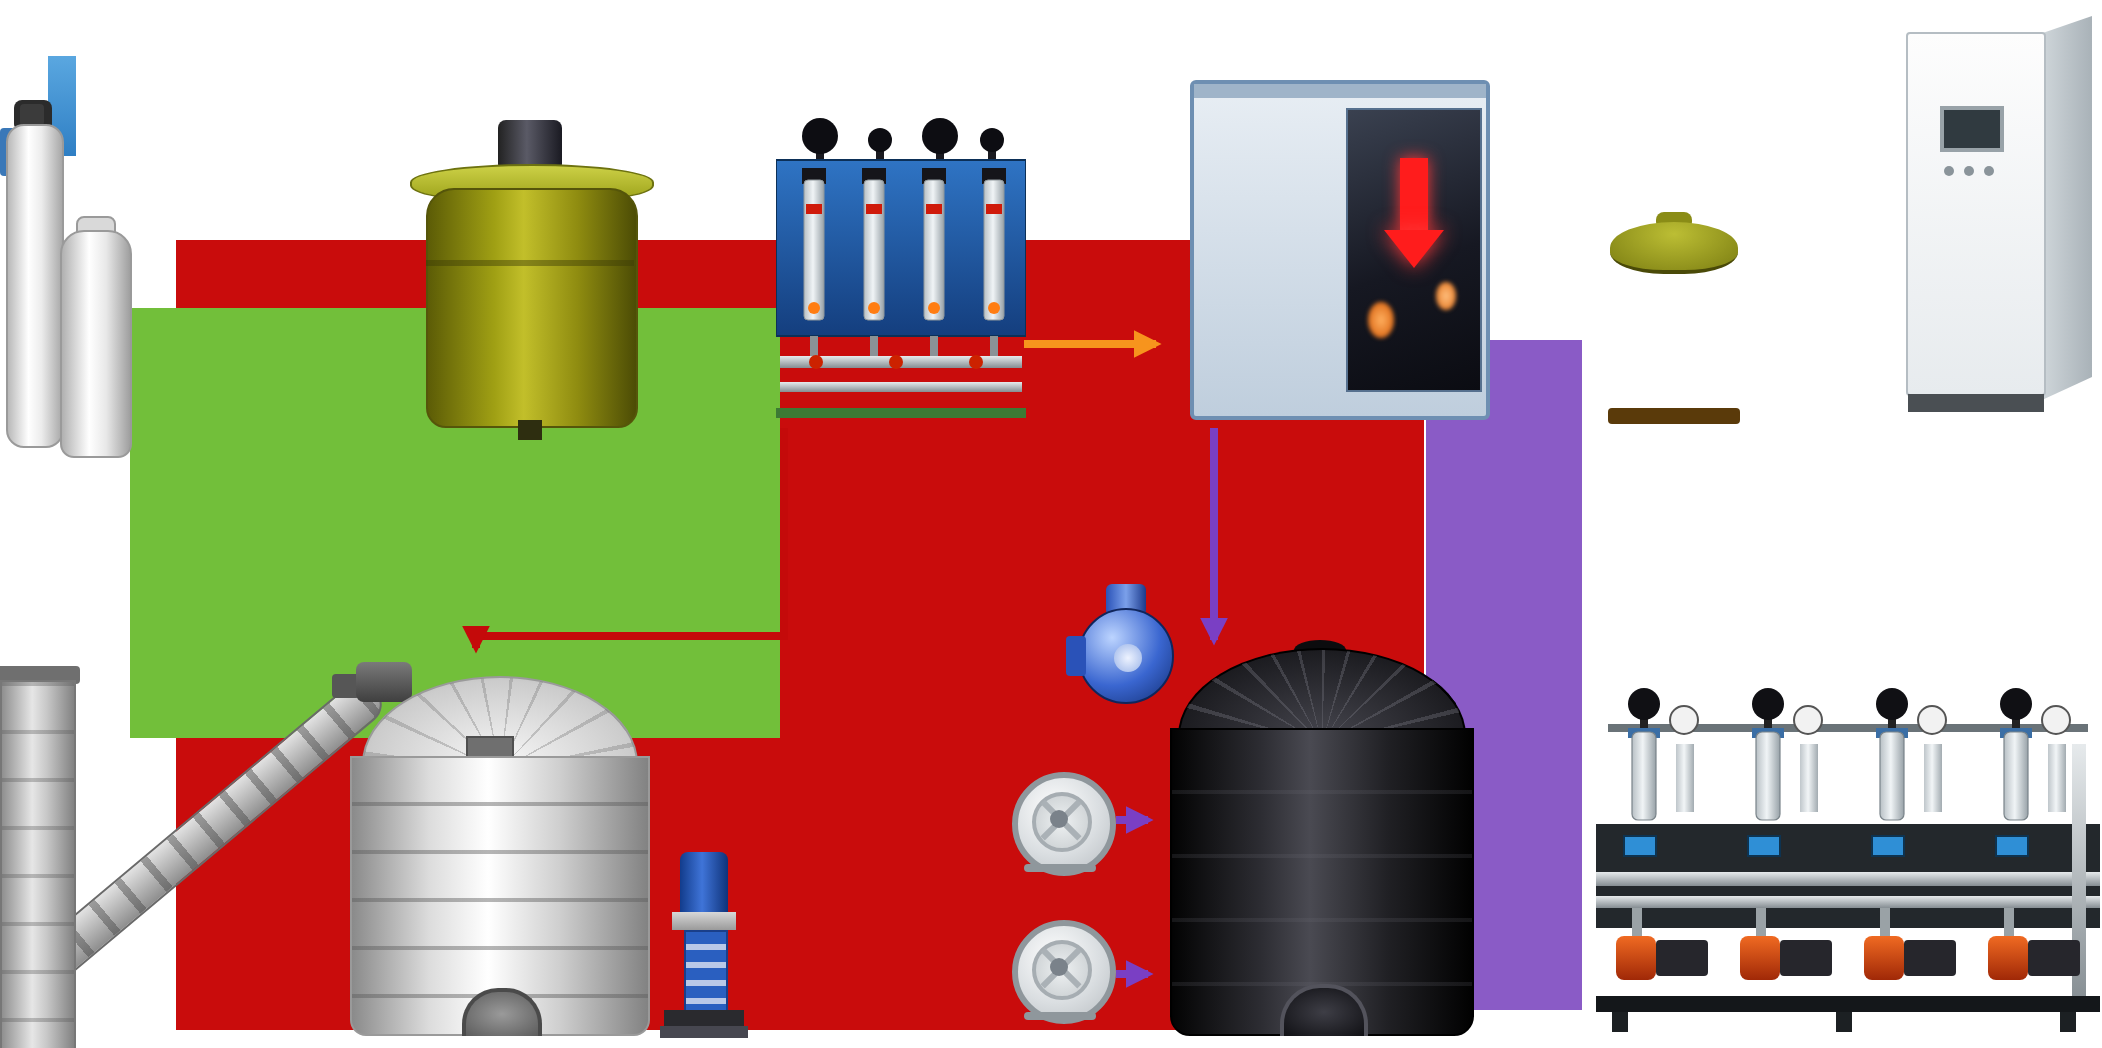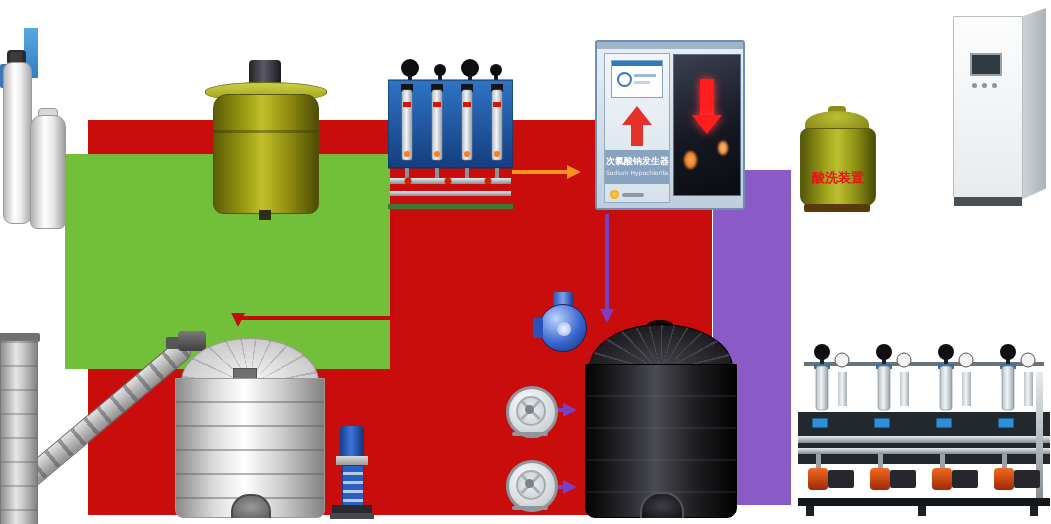--- a/index.html
+++ b/index.html
@@ -268,50 +268,31 @@
       <circle cx="20" cy="123" r="3.5" fill="#cc2200"></circle>
         <circle cx="60" cy="123" r="3.5" fill="#cc2200"></circle>
         <circle cx="100" cy="123" r="3.5" fill="#cc2200"></circle>
       <rect x="2" y="133" width="121" height="5" fill="url(#pipeGrad)"></rect>
       <rect x="0" y="146" width="125" height="5" fill="#3c7a34"></rect>
     </g>
   </svg>
 
   <div class="abs eq generator">
     <div class="abs gen-topstrip"></div>
-    <div class="abs gen-door">
-      <div class="abs gen-screen">
-        <div class="abs gen-screen-bar"></div>
-        <div class="abs gen-screen-dial"></div>
-        <div class="abs gen-screen-line1"></div>
-        <div class="abs gen-screen-line2"></div>
-      </div>
-      <div class="abs gen-up-arrow-head"></div>
-      <div class="abs gen-up-arrow-stem"></div>
-      <div class="abs gen-title-strip">
-        <div class="abs gen-title">次氯酸钠发生器</div>
-        <div class="abs gen-sub">Sodium Hypochlorite Generator</div>
-      </div>
-      <div class="abs gen-logo-dot"></div>
-      <div class="abs gen-logo-bar"></div>
-    </div>
     <div class="abs gen-window">
       <div class="abs gen-down-arrow-stem"></div>
       <div class="abs gen-down-arrow-head"></div>
       <div class="abs gen-glow1"></div>
       <div class="abs gen-glow2"></div>
     </div>
   </div>
 
   <div class="abs eq acid">
     <div class="abs acid-cap"></div>
     <div class="abs acid-dome"></div>
-    <div class="abs acid-body">
-      <div class="abs acid-label">酸洗装置</div>
-    </div>
     <div class="abs acid-base"></div>
   </div>
 
   <div class="abs eq cabinet">
     <div class="abs cab-side"></div>
     <div class="abs cab-front">
       <div class="abs cab-screen"></div>
       <div class="abs cab-btn b1"></div>
       <div class="abs cab-btn b2"></div>
       <div class="abs cab-btn b3"></div>

